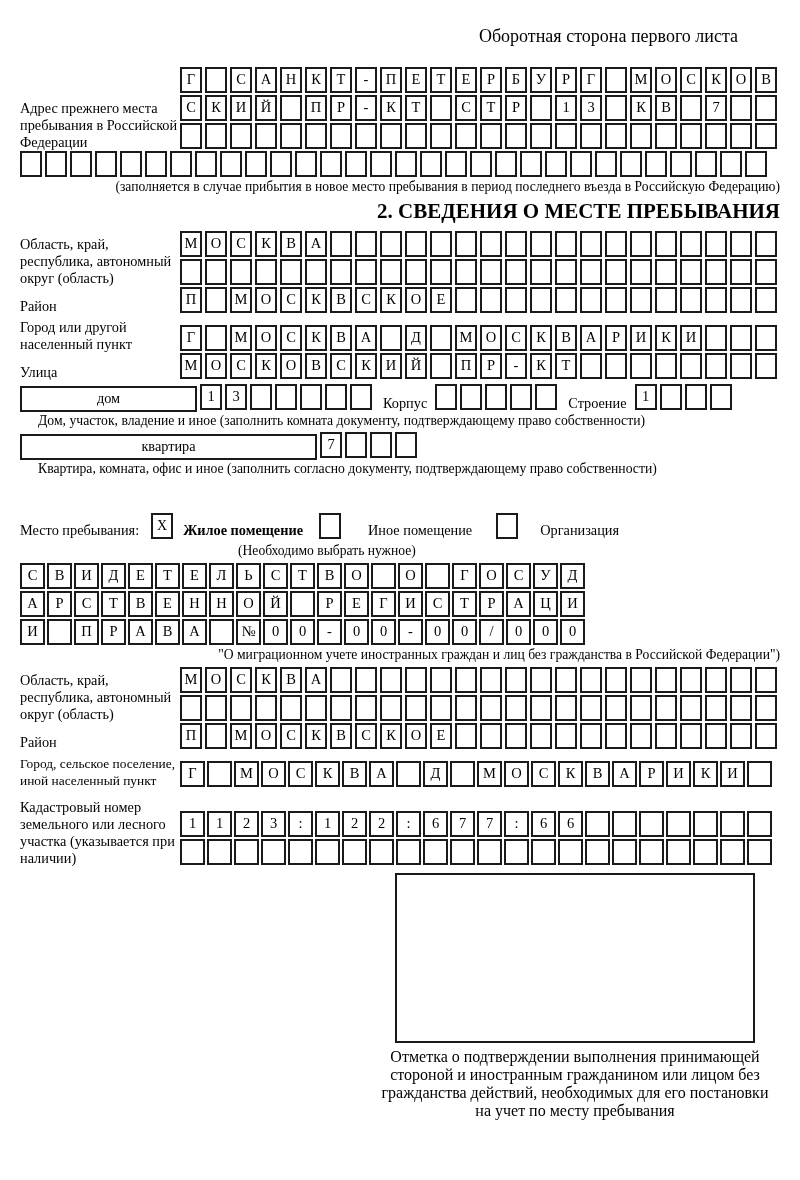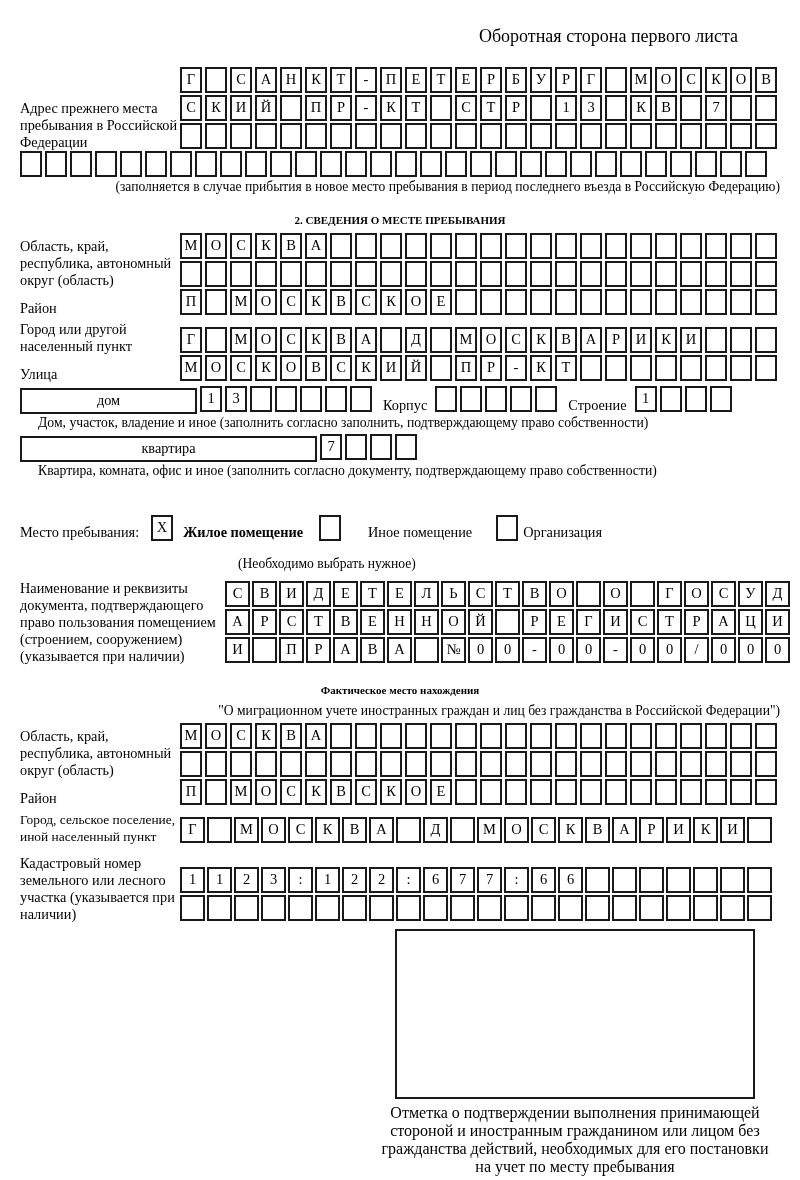--- a/index.html
+++ b/index.html
@@ -16,38 +16,38 @@
   .cellrow.wide .cell { width:25px; margin-right:2px; }
 
   .frow { display:flex; align-items:flex-end; }
   .flabel { flex:0 0 160px; width:160px; font-size:14.3px; line-height:17px; padding-top:4px; }
   .flabel.small { font-size:13.4px; }
   .doc .flabel { flex:0 0 205px; width:205px; }
   .rows { display:flex; flex-direction:column; }
   .rows.pushdown { padding-top:22px; }
 
   .cnote { text-align:right; font-size:13.6px; line-height:16px; }
-  .shead { text-align:center; font-weight:bold; font-size:11px; margin:19px 0 7px 0; }
+  .shead { text-align:right; font-weight:bold; font-size:21px; margin:4px 0 7px 0; }
   .lnote { font-size:13.7px; line-height:16px; margin:1px 0 3px 18px; }
 
   .domrow { display:flex; align-items:flex-end; margin-top:3px; }
   .boxlabel { box-sizing:border-box; border:2px solid #1a1a1a; height:26px; text-align:center;
               font-size:14.3px; line-height:21px; flex:0 0 auto; }
   .boxlabel.dom { width:177px; margin-right:3px; }
   .boxlabel.kv  { width:297px; margin-right:3px; }
   .inline-label { font-size:14.3px; padding:4px 8px 0 8px; flex:0 0 auto; }
 
   .mestorow { display:flex; align-items:flex-end; font-size:14.3px; margin-top:5px; }
   .mestorow .mlabel { padding-top:4px; }
   .checkbox { box-sizing:border-box; width:22px; height:26px; border:2px solid #1a1a1a;
               text-align:center; font-size:14px; line-height:21px; flex:0 0 auto; }
   .cb1 { margin-left:12px; } .opt1 { padding:4px 0 0 10px;font-weight:bold; }
   .cb2 { margin-left:16px; } .opt2 { padding:4px 0 0 27px; }
-  .cb3 { margin-left:24px; } .opt3 { padding:4px 0 0 5px;margin-top:36px; }
-  .mesto-note { text-align:left; margin:15px 0 4px 218px; }
+  .cb3 { margin-left:24px; } .opt3 { padding:4px 0 0 22px;margin-top:36px; }
+  .mesto-note { text-align:left; margin:4px 0 4px 218px; }
 
   .fact-note { margin-top:1px; }
 
   .stampbox { box-sizing:border-box; width:360px; height:170px; border:2px solid #1a1a1a;
               margin:6px 0 0 375px; }
   .stampcap { width:400px; margin:5px 0 0 355px; text-align:center;
               font-size:16px; line-height:18px; }
 
   .mt4 { margin-top:4px; }
 </style>
@@ -345,21 +345,21 @@
         <span class="cell"></span>
       </div>
     <div class="inline-label">Строение</div>
     <div class="cellrow">
         <span class="cell">1</span>
         <span class="cell"></span>
         <span class="cell"></span>
         <span class="cell"></span>
       </div>
   </div>
-  <div class="lnote">Дом, участок, владение и иное (заполнить согласно заполнить, подтверждающему право собственности)</div>
+  <div class="lnote">Дом, участок, владение и иное (заполнить комната документу, подтверждающему право собственности)</div>
 
   <div class="domrow">
     <div class="boxlabel kv">квартира</div>
     <div class="cellrow">
         <span class="cell">7</span>
         <span class="cell"></span>
         <span class="cell"></span>
         <span class="cell"></span>
       </div>
   </div>
@@ -370,21 +370,20 @@
     <span class="checkbox cb1">X</span>
     <span class="opt1">Жилое помещение</span>
     <span class="checkbox cb2"></span>
     <span class="opt2">Иное помещение</span>
     <span class="checkbox cb3"></span>
     <span class="opt3">Организация</span>
   </div>
   <div class="cnote mesto-note">(Необходимо выбрать нужное)</div>
 
   <div class="frow doc mt4">
-    <div class="flabel">Наименование и реквизиты документа, подтверждающего право пользования помещением (строением, сооружением) (указывается при наличии)</div>
     <div class="rows">
       <div class="cellrow wide">
           <span class="cell">С</span>
           <span class="cell">В</span>
           <span class="cell">И</span>
           <span class="cell">Д</span>
           <span class="cell">Е</span>
           <span class="cell">Т</span>
           <span class="cell">Е</span>
           <span class="cell">Л</span>
@@ -444,21 +443,20 @@
           <span class="cell">0</span>
           <span class="cell">0</span>
           <span class="cell">/</span>
           <span class="cell">0</span>
           <span class="cell">0</span>
           <span class="cell">0</span>
         </div>
     </div>
   </div>
 
-  <div class="shead">Фактическое место нахождения</div>
   <div class="cnote">"О миграционном учете иностранных граждан и лиц без гражданства в Российской Федерации")</div>
 
   <div class="frow mt4">
     <div class="flabel">Область, край, республика, автономный округ (область)</div>
     <div class="rows">
       <div class="cellrow">
           <span class="cell">М</span>
           <span class="cell">О</span>
           <span class="cell">С</span>
           <span class="cell">К</span>

